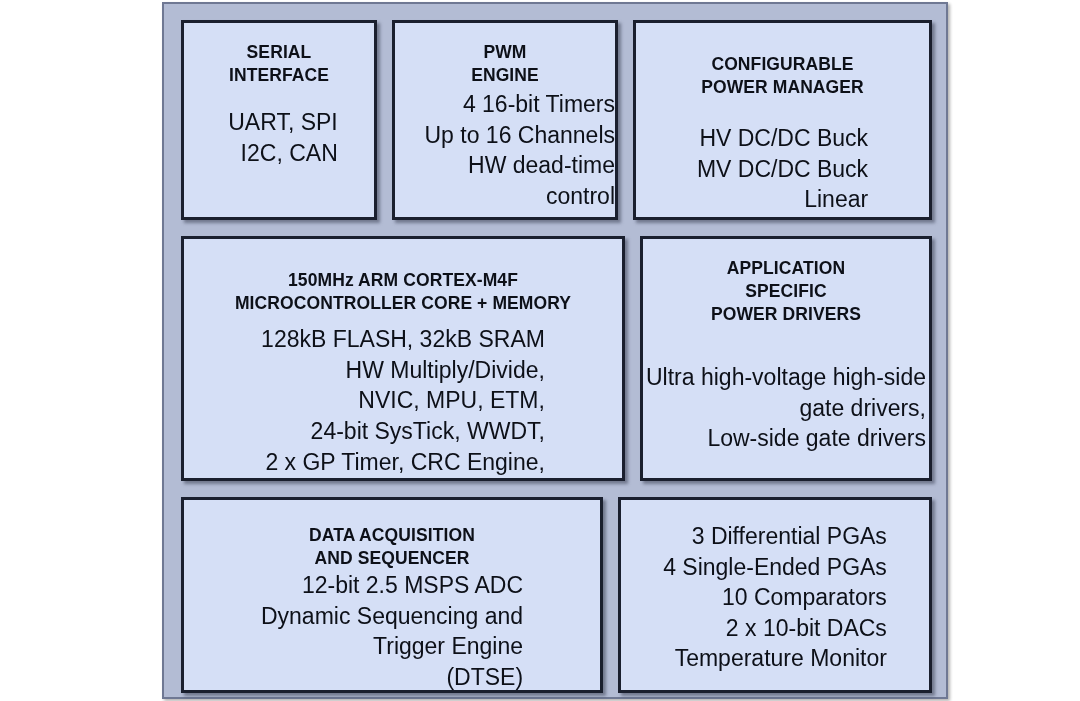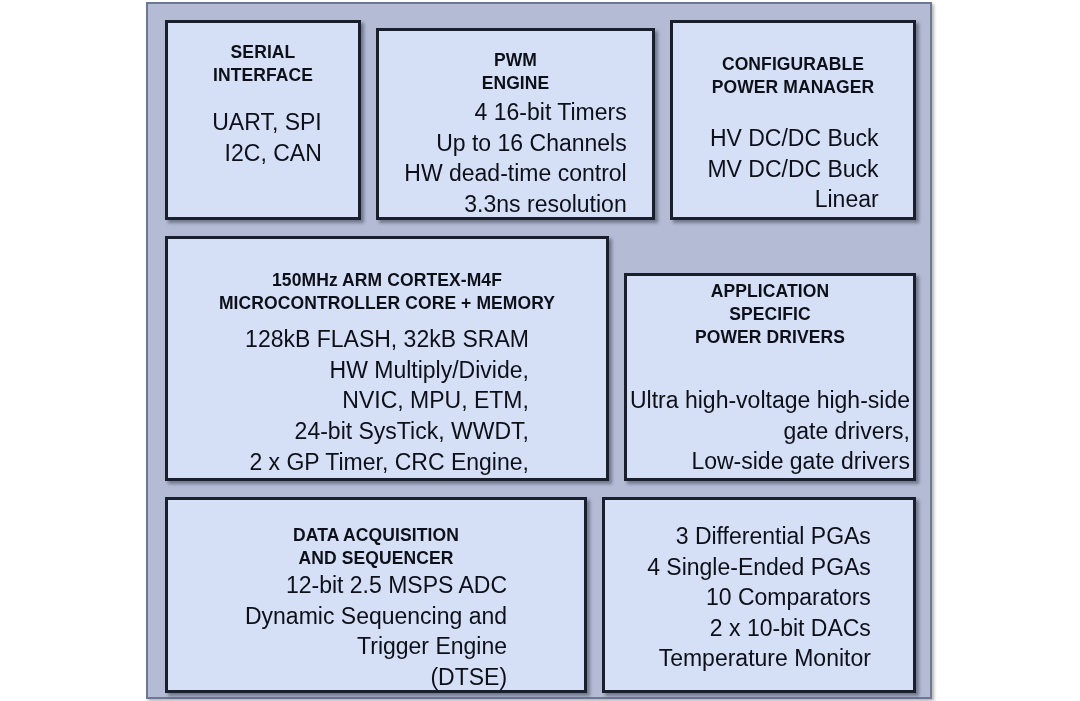--- a/index.html
+++ b/index.html
@@ -19,21 +19,21 @@
   #diagram-root {
     position: absolute;
     left: 0;
     top: 0;
     width: 1080px;
     height: 701px;
   }
 
   .chip-panel {
     position: absolute;
-    left: 146px;
+    left: 162px;
     top: 2px;
     width: 786px;
     height: 697px;
     box-sizing: border-box;
     background: #b3bcd4;
     border: 2px solid #6f7893;
     box-shadow: 2px 2px 3px rgba(0,0,0,0.30);
   }
 
   .panel-inner {
@@ -88,42 +88,40 @@
   }
 
   
   .blk-serial {
     width: 196px;
     padding-top: 18px;
   }
   .blk-serial .block-body { margin-top: 20px; margin-left: 8px; }
 
   .blk-pwm {
-    width: 279px;
+    width: 226px;
     padding-top: 18px;
-    margin-top: 8px;
   }
   .blk-pwm .block-body { margin-top: 2px; }
 
   .blk-power-mgr {
     flex: 1;
     padding-top: 30px;
   }
   .blk-power-mgr .block-body { margin-top: 24px; }
 
   .blk-core {
     width: 444px;
     padding-top: 30px;
   }
   .blk-core .block-body { margin-top: 9px; }
 
   .blk-drivers {
     flex: 1;
-    padding-top: 4px;
-    margin-top: 37px;
+    padding-top: 18px;
   }
   .blk-drivers .block-body { margin-top: 36px; }
 
   .blk-daq {
     width: 422px;
     padding-top: 24px;
   }
   .blk-daq .block-body { }
 
   .blk-afe {

